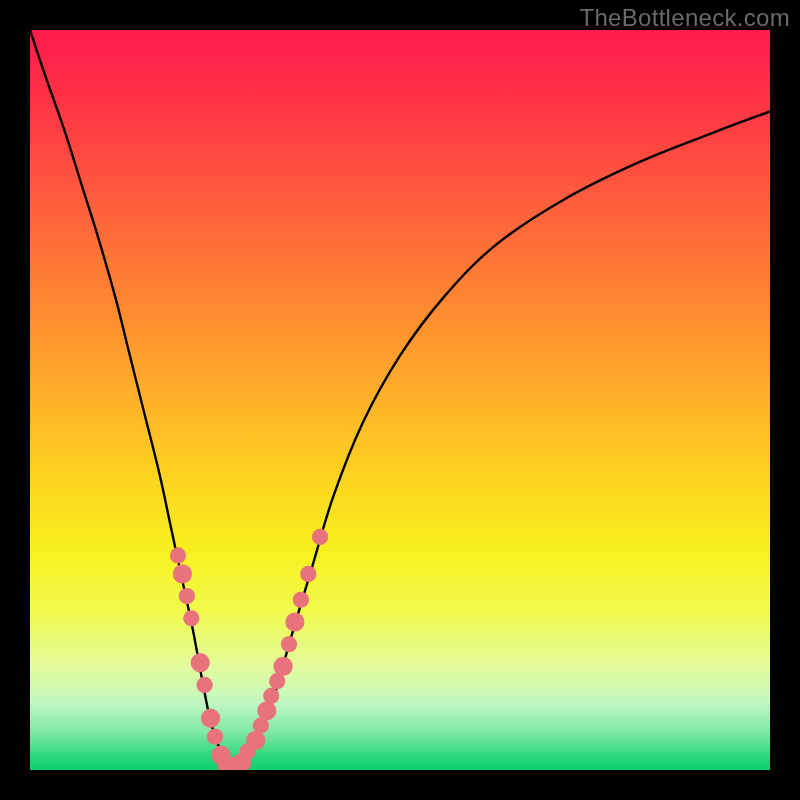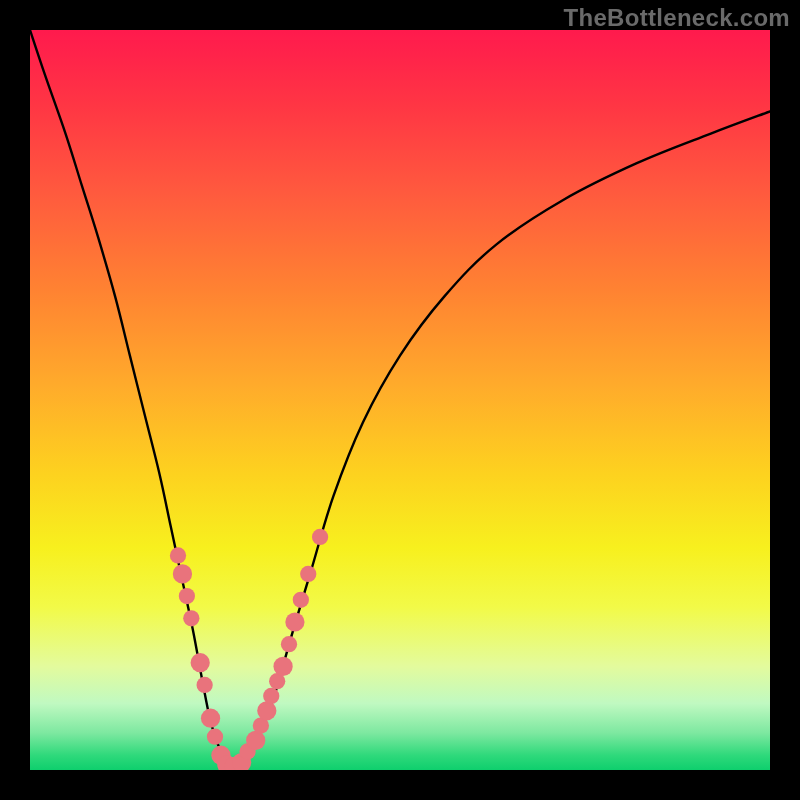--- a/index.html
+++ b/index.html
@@ -41,21 +41,21 @@
       #2fd97b 98%,
       #0ecf6d 100%
     );
   }
   .watermark {
     position: absolute;
     top: 4px;
     right: 10px;
     color: #6a6a6a;
     font-size: 24px;
-    font-weight: 700;
+    font-weight: 400;
     letter-spacing: 0.3px;
     user-select: none;
   }
   svg.curves {
     position: absolute;
     top: 0;
     left: 0;
   }
 </style>
 </head>

